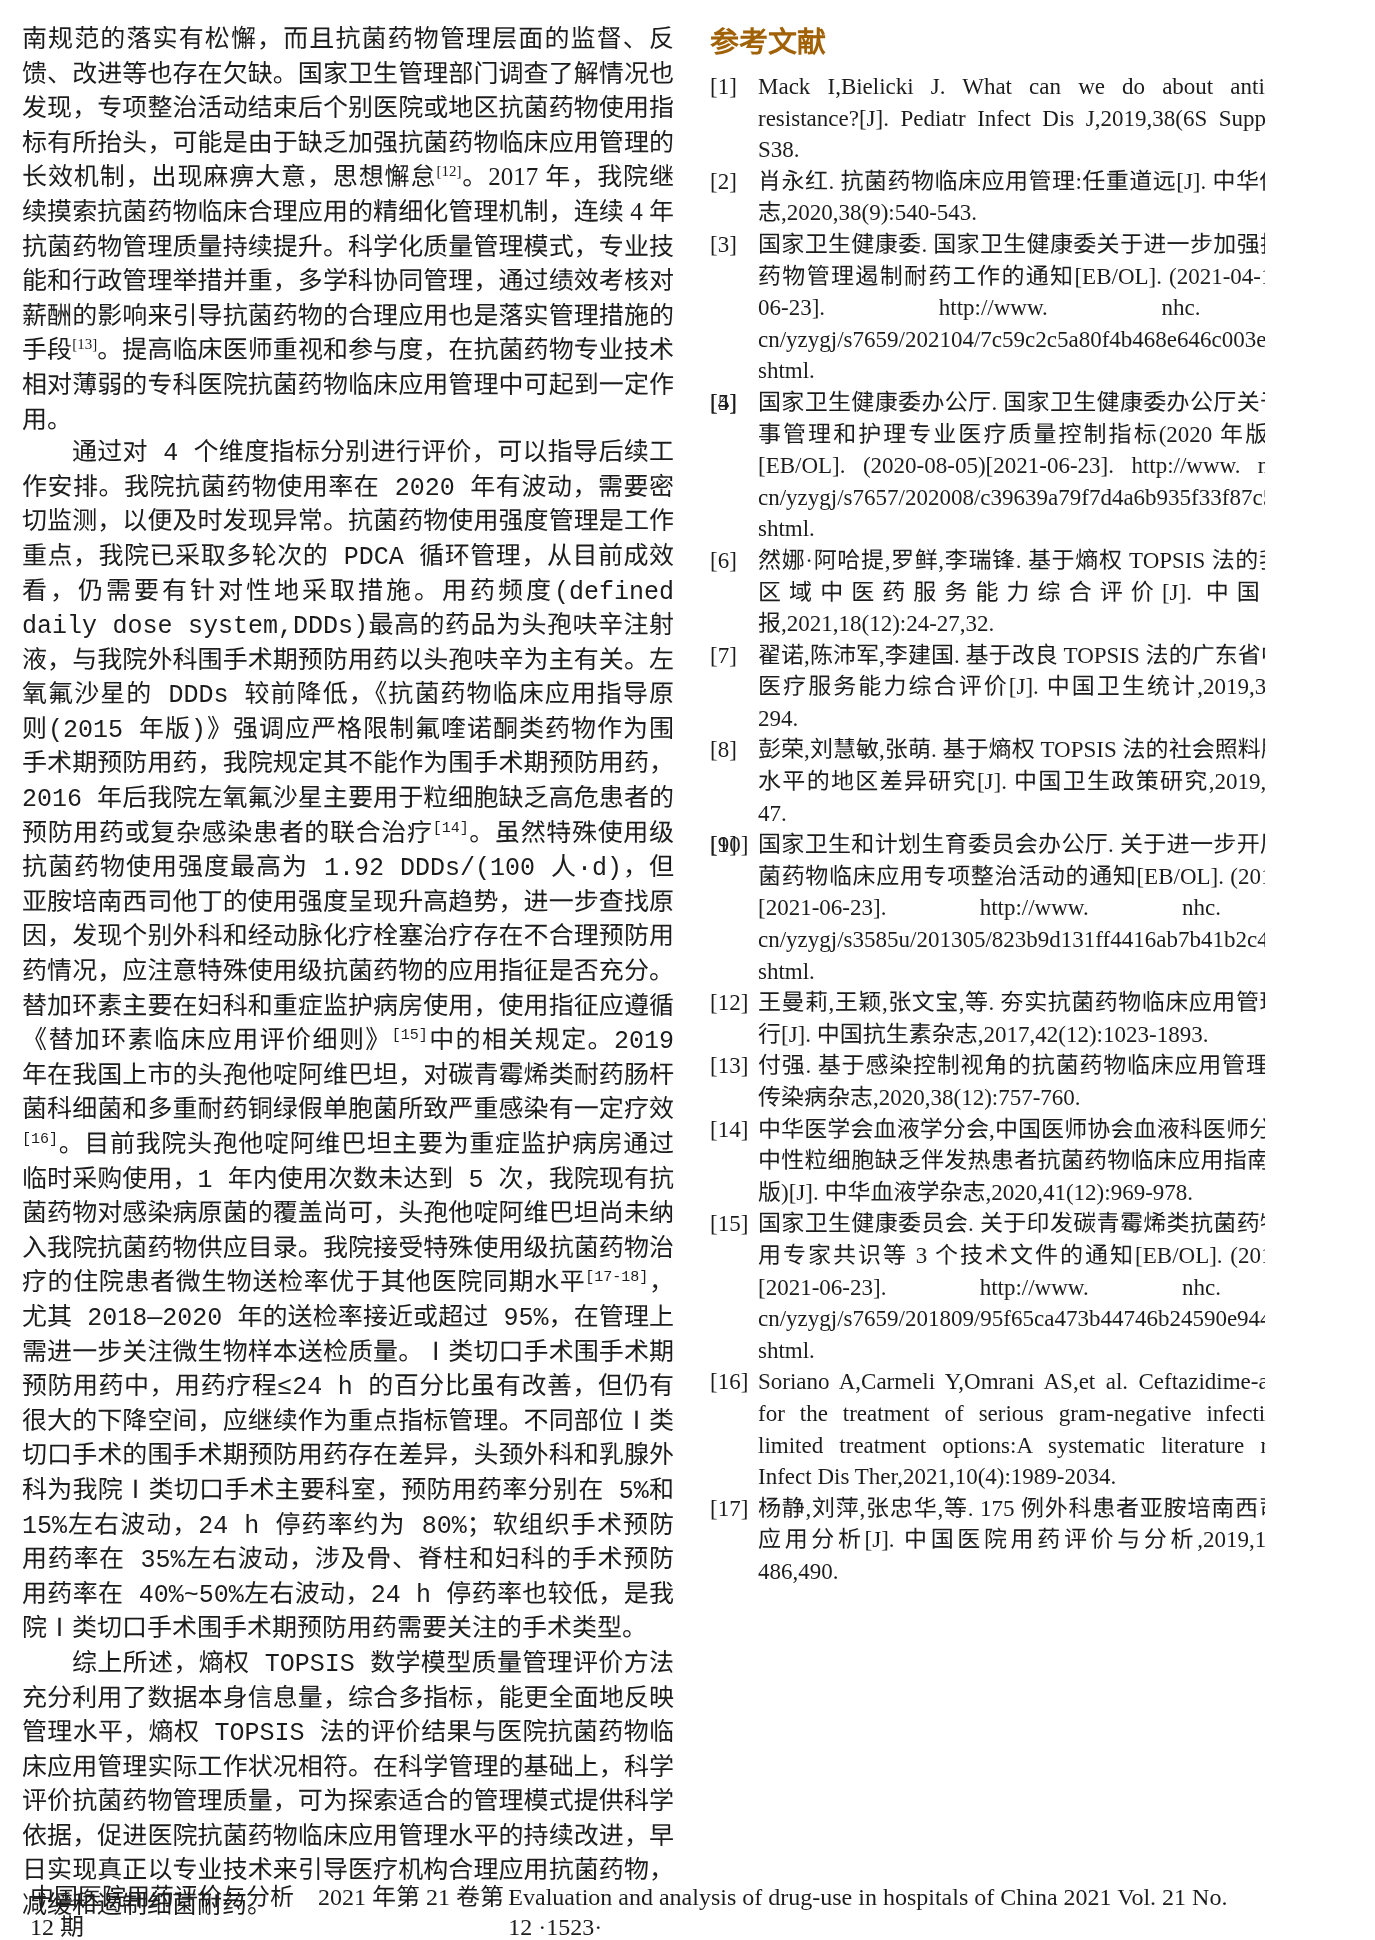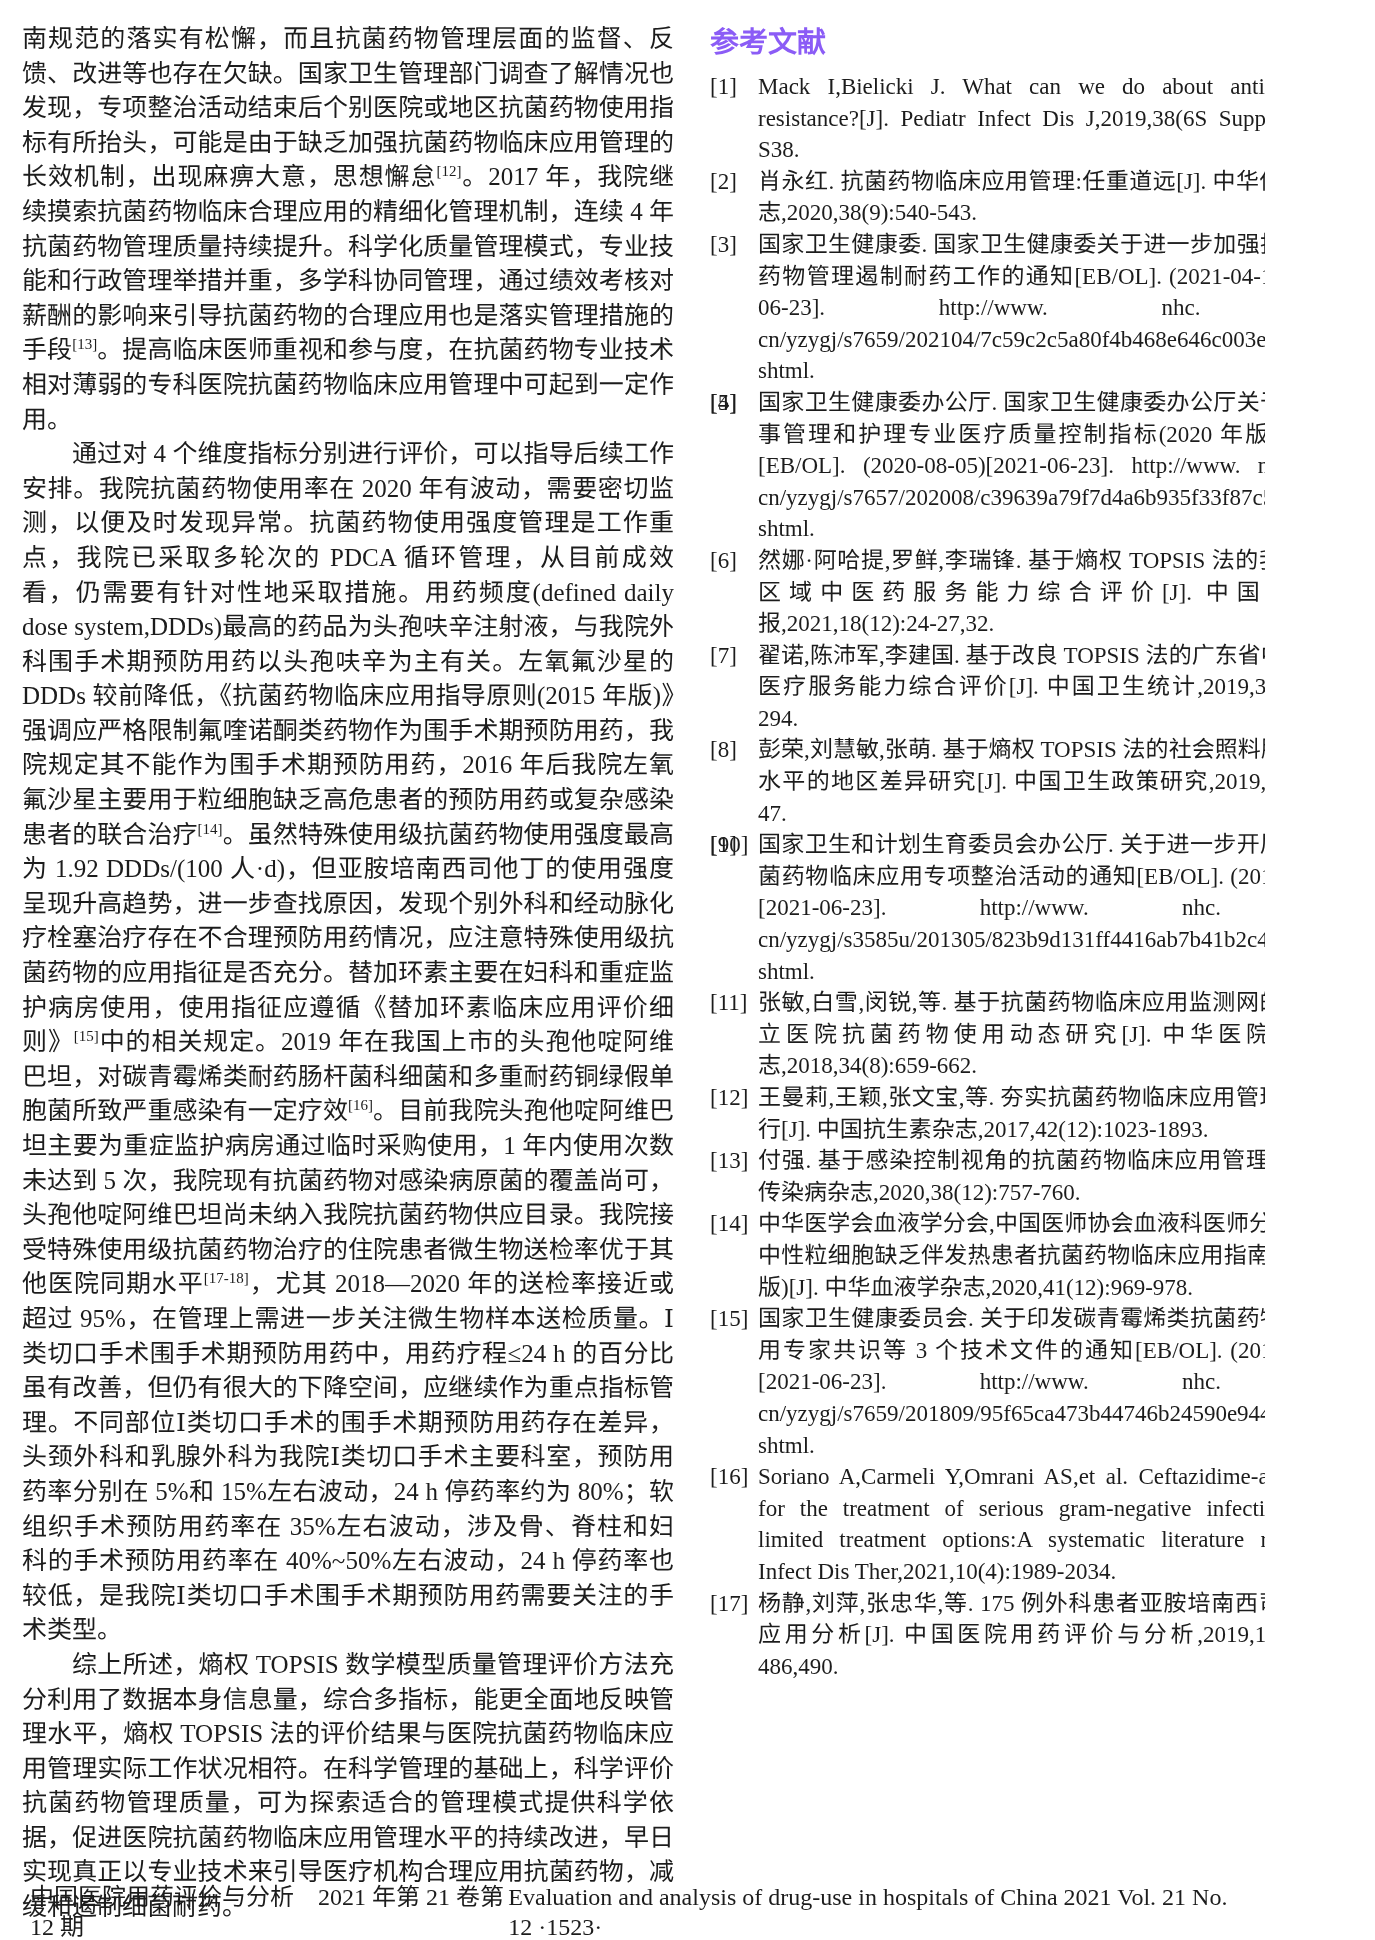--- a/index.html
+++ b/index.html
@@ -18,39 +18,39 @@
     display:flex;
     gap:36px;
   }
   .col-left {
     width:652px;
     font-size:25px;
     line-height:34.6px;
     text-align:justify;
   }
   .col-left p.body-para { margin:0; padding:0; }
-  .col-left p.indent { text-indent:2em; }
+  .col-left p.indent { text-indent:2em;font-family:Liberation Mono, monospace; }
   sup.cite {
     font-size:15px;
     line-height:0;
     vertical-align:super;
     letter-spacing:0;
   }
   .col-right {
     width:643px;
     font-size:23px;
     line-height:31.6px;
   }
   .ref-title {
     margin:0 0 9px 0;
     font-family:"Liberation Sans","DejaVu Sans",sans-serif;
     font-weight:700;
     font-size:29px;
     line-height:40px;
-    color:#8b5cf6;
+    color:#a16207;
   }
   .ref-item {
     position:relative;
     padding-left:48px;
     text-align:justify;
     overflow-wrap:anywhere;
   }
   .ref-label {
     position:absolute;
     left:0; top:0;
@@ -84,21 +84,20 @@
           <div class="ref-item"><span class="ref-label">[1]</span><span class="ref-text">Mack I,Bielicki J. What can we do about antimicrobial resistance?[J]. Pediatr Infect Dis J,2019,38(6S Suppl 1):S33-S38.</span></div>
           <div class="ref-item"><span class="ref-label">[2]</span><span class="ref-text">肖永红. 抗菌药物临床应用管理:任重道远[J]. 中华传染病杂志,2020,38(9):540-543.</span></div>
           <div class="ref-item"><span class="ref-label">[3]</span><span class="ref-text">国家卫生健康委. 国家卫生健康委关于进一步加强抗微生物药物管理遏制耐药工作的通知[EB/OL]. (2021-04-19)[2021-06-23]. http://www. nhc. gov. cn/yzygj/s7659/202104/7c59c2c5a80f4b468e646c003e14a150. shtml.</span></div>
           <div class="ref-item"><span class="ref-label">[4]</span></div>
           <div class="ref-item"><span class="ref-label">[5]</span><span class="ref-text">国家卫生健康委办公厅. 国家卫生健康委办公厅关于印发药事管理和护理专业医疗质量控制指标(2020 年版)的通知[EB/OL]. (2020-08-05)[2021-06-23]. http://www. nhc. gov. cn/yzygj/s7657/202008/c39639a79f7d4a6b935f33f87c57e2dc. shtml.</span></div>
           <div class="ref-item"><span class="ref-label">[6]</span><span class="ref-text">然娜·阿哈提,罗鲜,李瑞锋. 基于熵权 TOPSIS 法的我国省级区域中医药服务能力综合评价[J]. 中国医药导报,2021,18(12):24-27,32.</span></div>
           <div class="ref-item"><span class="ref-label">[7]</span><span class="ref-text">翟诺,陈沛军,李建国. 基于改良 TOPSIS 法的广东省中医医院医疗服务能力综合评价[J]. 中国卫生统计,2019,36(2):291-294.</span></div>
           <div class="ref-item"><span class="ref-label">[8]</span><span class="ref-text">彭荣,刘慧敏,张萌. 基于熵权 TOPSIS 法的社会照料服务投入水平的地区差异研究[J]. 中国卫生政策研究,2019,12(1):42-47.</span></div>
           <div class="ref-item"><span class="ref-label">[9]</span></div>
           <div class="ref-item"><span class="ref-label">[10]</span><span class="ref-text">国家卫生和计划生育委员会办公厅. 关于进一步开展全国抗菌药物临床应用专项整治活动的通知[EB/OL]. (2013-01-07)[2021-06-23]. http://www. nhc. gov. cn/yzygj/s3585u/201305/823b9d131ff4416ab7b41b2c4e1f0e83. shtml.</span></div>
-          <div class="ref-item"><span class="ref-label">[11]</span><span class="ref-text">张敏,白雪,闵锐,等. 基于抗菌药物临床应用监测网的三级公立医院抗菌药物使用动态研究[J]. 中华医院管理杂志,2018,34(8):659-662.</span></div>
           <div class="ref-item"><span class="ref-label">[12]</span><span class="ref-text">王曼莉,王颖,张文宝,等. 夯实抗菌药物临床应用管理势在必行[J]. 中国抗生素杂志,2017,42(12):1023-1893.</span></div>
           <div class="ref-item"><span class="ref-label">[13]</span><span class="ref-text">付强. 基于感染控制视角的抗菌药物临床应用管理[J]. 中华传染病杂志,2020,38(12):757-760.</span></div>
           <div class="ref-item"><span class="ref-label">[14]</span><span class="ref-text">中华医学会血液学分会,中国医师协会血液科医师分会. 中国中性粒细胞缺乏伴发热患者抗菌药物临床应用指南(2020 年版)[J]. 中华血液学杂志,2020,41(12):969-978.</span></div>
           <div class="ref-item"><span class="ref-label">[15]</span><span class="ref-text">国家卫生健康委员会. 关于印发碳青霉烯类抗菌药物临床应用专家共识等 3 个技术文件的通知[EB/OL]. (2018-09-21)[2021-06-23]. http://www. nhc. gov. cn/yzygj/s7659/201809/95f65ca473b44746b24590e94468b8ff. shtml.</span></div>
           <div class="ref-item"><span class="ref-label">[16]</span><span class="ref-text">Soriano A,Carmeli Y,Omrani AS,et al. Ceftazidime-avibactam for the treatment of serious gram-negative infections with limited treatment options:A systematic literature review[J]. Infect Dis Ther,2021,10(4):1989-2034.</span></div>
           <div class="ref-item"><span class="ref-label">[17]</span><span class="ref-text">杨静,刘萍,张忠华,等. 175 例外科患者亚胺培南西司他丁钠应用分析[J]. 中国医院用药评价与分析,2019,19(4):484-486,490.</span></div>
         </div>
 
     </div>
   </div>

